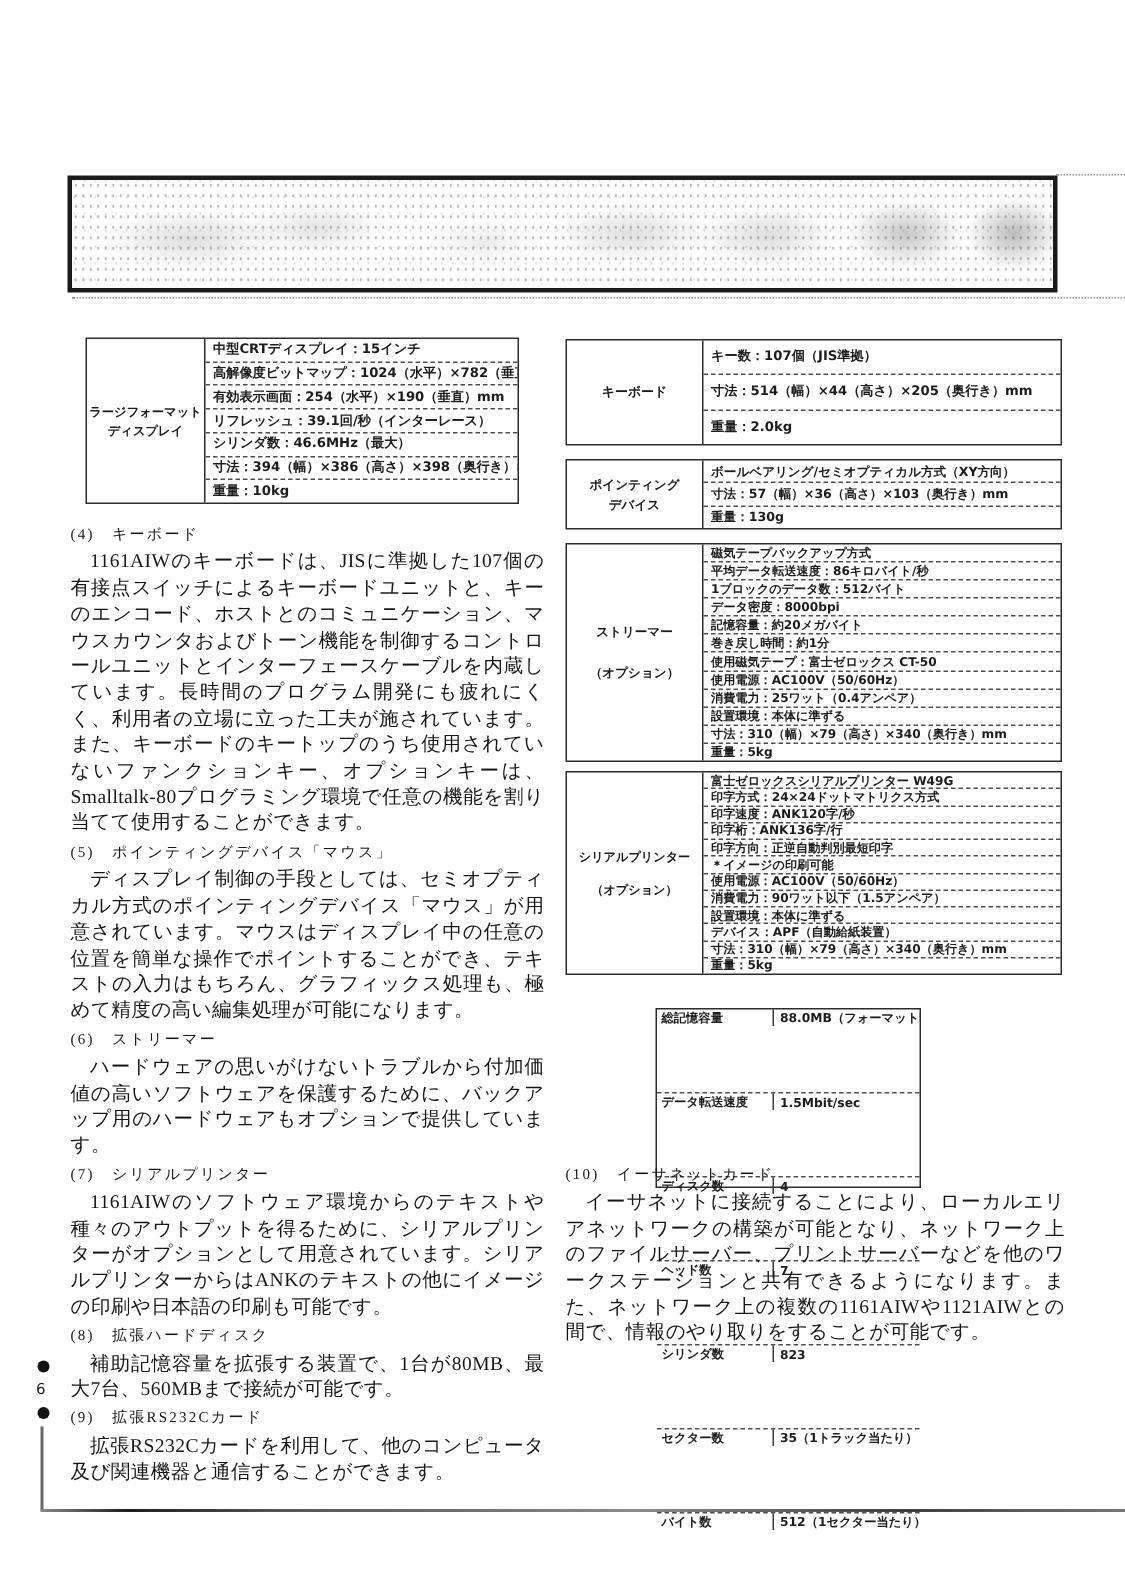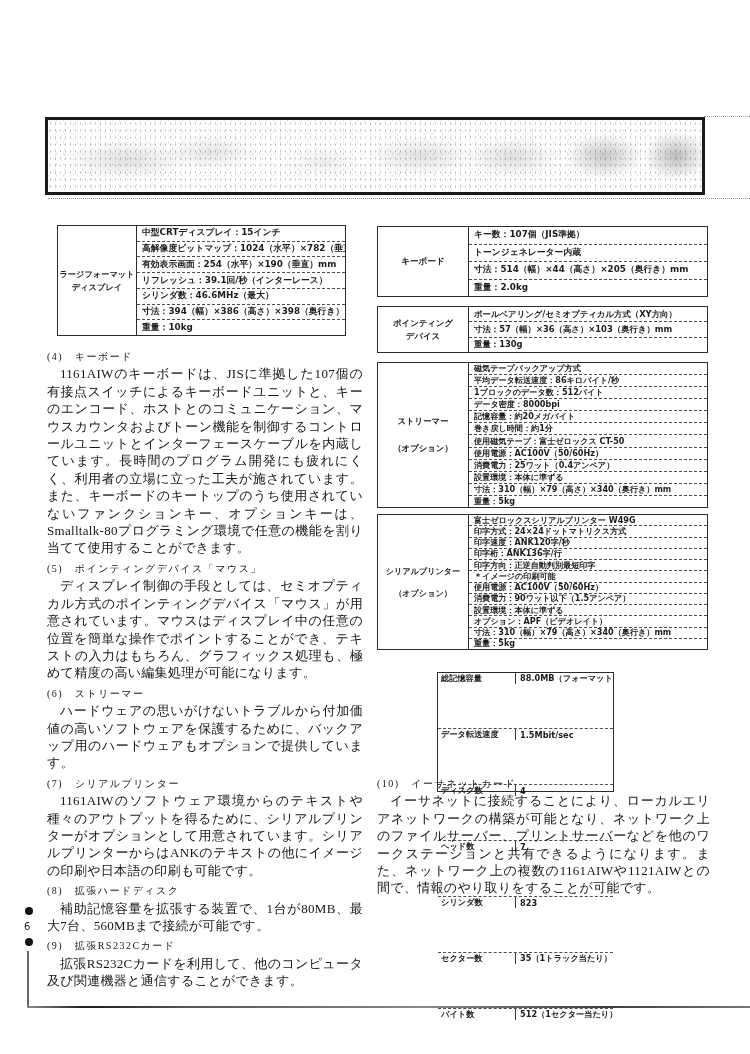--- a/index.html
+++ b/index.html
@@ -106,21 +106,20 @@
       <div class="tr">重量：10kg</div>
     </div>
   </div>
 
   <div class="tbl t-kbd">
     <div class="hd">
       <span>キーボード</span>
     </div>
     <div class="rows">
       <div class="tr">キー数：107個（JIS準拠）</div>
-      <div class="tr">トーンジェネレーター内蔵</div>
       <div class="tr">寸法：514（幅）×44（高さ）×205（奥行き）mm</div>
       <div class="tr">重量：2.0kg</div>
     </div>
   </div>
 
   <div class="tbl t-ptr">
     <div class="hd">
       <span>ポインティング</span>
       <span>デバイス</span>
     </div>
@@ -160,21 +159,21 @@
     <div class="rows">
       <div class="tr">富士ゼロックスシリアルプリンター W49G</div>
       <div class="tr">印字方式：24×24ドットマトリクス方式</div>
       <div class="tr">印字速度：ANK120字/秒</div>
       <div class="tr">印字桁：ANK136字/行</div>
       <div class="tr">印字方向：正逆自動判別最短印字</div>
       <div class="tr">＊イメージの印刷可能</div>
       <div class="tr">使用電源：AC100V（50/60Hz）</div>
       <div class="tr">消費電力：90ワット以下（1.5アンペア）</div>
       <div class="tr">設置環境：本体に準ずる</div>
-      <div class="tr">オプション：APF（ビデオレイト）</div>
+      <div class="tr">デバイス：APF（自動給紙装置）</div>
       <div class="tr">寸法：310（幅）×79（高さ）×340（奥行き）mm</div>
       <div class="tr">重量：5kg</div>
     </div>
   </div>
 
   <div class="fs-title">機能仕様</div>
   <div class="tbl t-fs">
     <div class="frow">
       <div class="fl">総記憶容量</div>
       <div class="fv">88.0MB（フォーマット時）</div>

